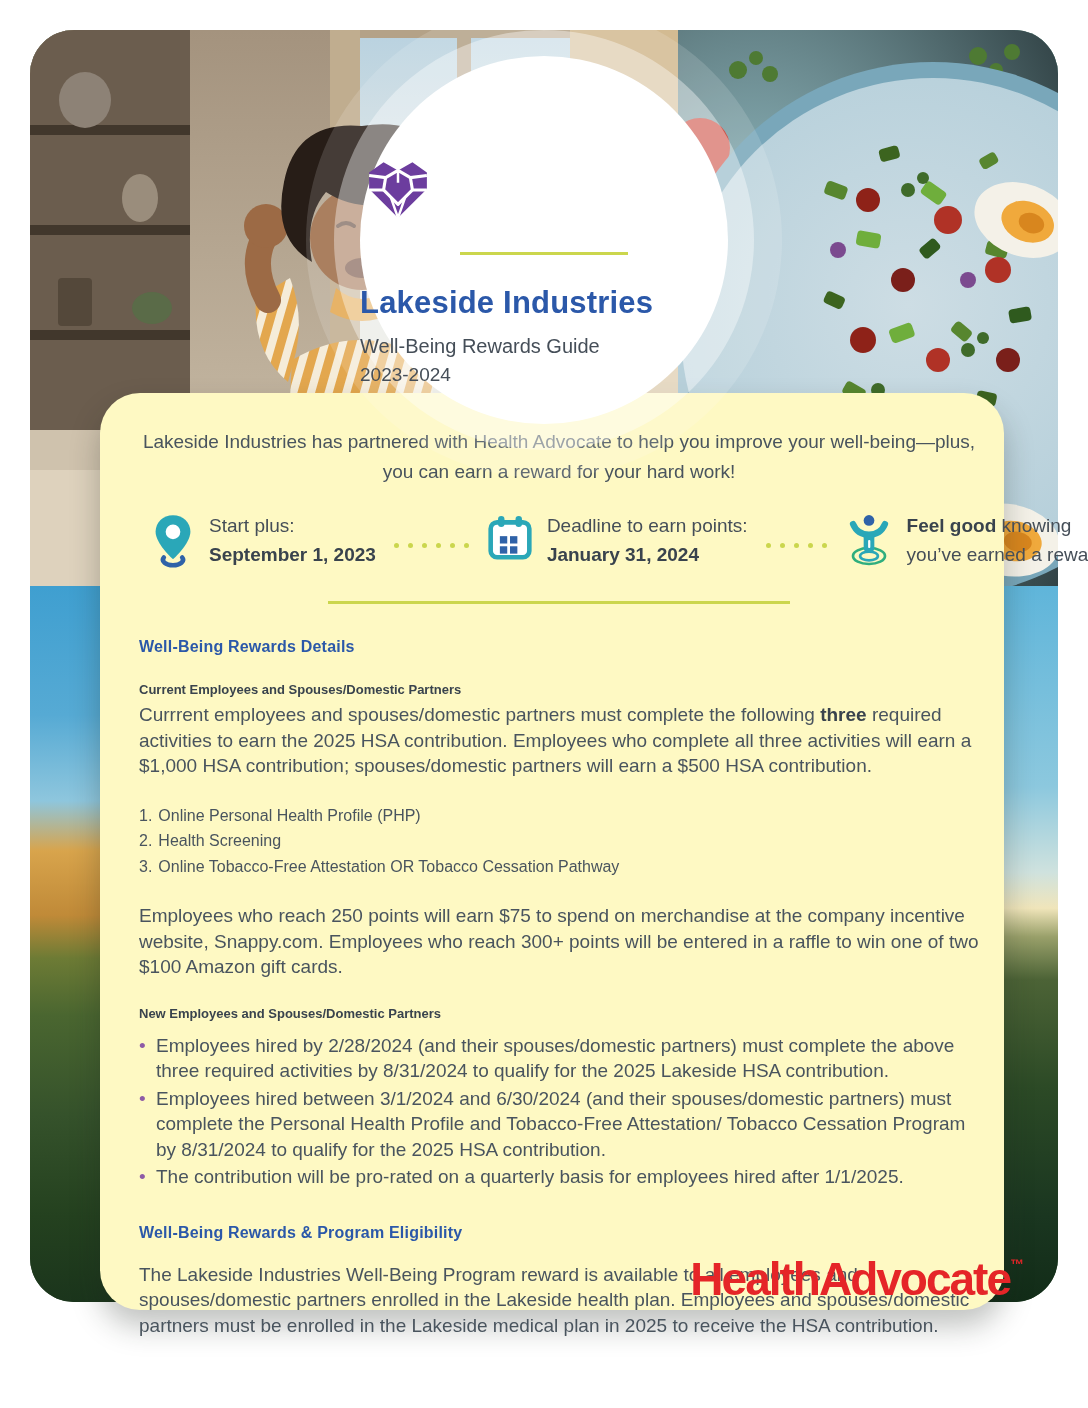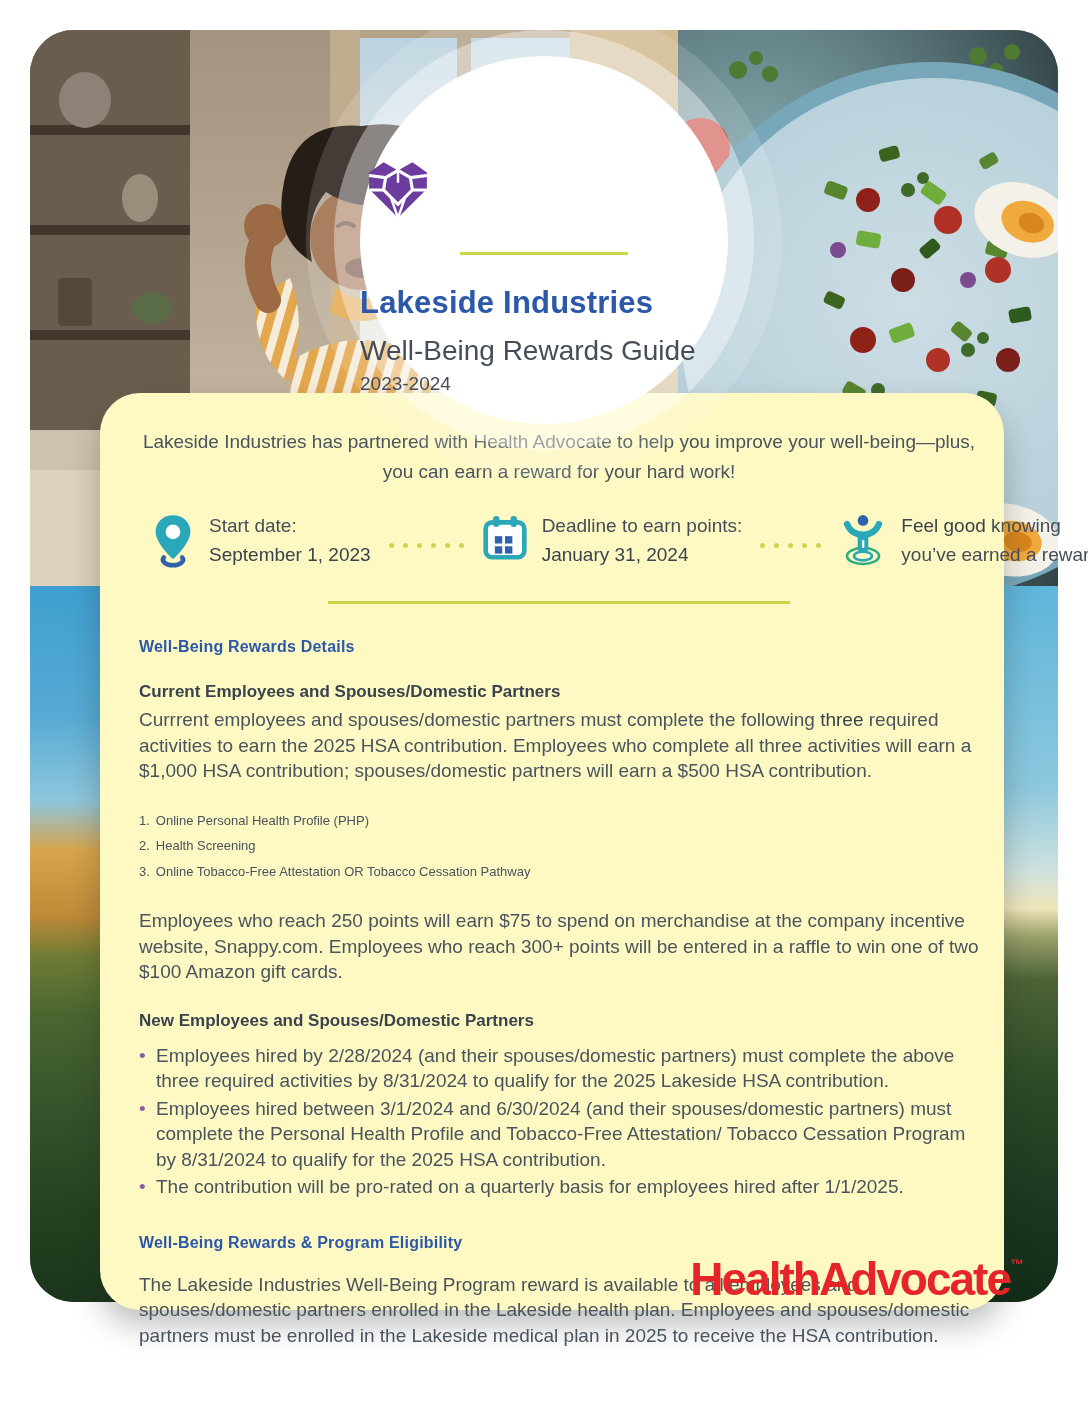--- a/index.html
+++ b/index.html
@@ -40,40 +40,40 @@
     position:absolute; left:360px; top:56px; width:368px; height:368px;
     background:#ffffff; border-radius:50%;
     box-shadow:0 0 0 26px rgba(255,255,255,.38), 0 0 0 54px rgba(255,255,255,.14);
     text-align:left;
   }
   .badge-heart { margin-top:102px; }
   .badge-rule { width:168px; height:3px; background:#cbd64d; margin:24px auto 0; }
   .badge-title {
     margin-top:30px; font-size:31px; font-weight:bold; letter-spacing:.2px; color:#2b58a9;
   }
-  .badge-sub { margin-top:14px; font-size:28px; color:#454e58; }
+  .badge-sub { margin-top:14px; font-size:20px; color:#454e58; }
   .badge-sub2 { margin-top:6px; font-size:19px; color:#454e58; }
   
   .intro { text-align:center; font-size:19px; line-height:30px; color:#49545e; }
   
   .info-row { display:flex; margin-top:24px; padding:0 12px; align-items:flex-start; }
   .info-item { display:flex; align-items:flex-start; }
   .info-icon { flex:0 0 auto; margin-right:14px; margin-top:2px; }
   .info-text { font-size:19px; line-height:29px; color:#454e58; white-space:nowrap; }
-  .info-value, .b { font-weight:normal; color:#39434d; }
+  .info-value, .b { font-weight:bold; color:#39434d; }
   .dots { display:flex; gap:9px; margin:32px 18px 0 18px; flex:0 0 auto; }
   .dot { width:5px; height:5px; border-radius:50%; background:#cbd64d; }
   .lime-rule { width:462px; height:3px; background:#cbd64d; margin:28px auto 0; }
   
   .h-section { margin-top:34px; font-size:16px; font-weight:bold; letter-spacing:.2px; color:#2b58a9; }
-  .h-sub { margin-top:26px; font-size:17px; font-weight:bold; color:#39434d; }
+  .h-sub { margin-top:26px; font-size:13px; font-weight:bold; color:#39434d; }
   .body-p { margin-top:5px; font-size:19px; line-height:25.5px; color:#49545e; }
   .gap-p { margin-top:24px; }
   ol.activities { margin-top:24px; list-style:none; }
-  ol.activities li { font-size:13px; line-height:25.5px; color:#49545e; }
+  ol.activities li { font-size:16px; line-height:25.5px; color:#49545e; }
   ol.activities .num { margin-right:6px; }
   ul.bullets { margin-top:12px; list-style:none; }
   ul.bullets li {
     position:relative; padding-left:17px; font-size:19px; line-height:25.5px;
     color:#49545e; margin-top:2px;
   }
   ul.bullets li::before {
     content:"•"; position:absolute; left:0; top:0; color:#8e5ba6; font-size:19px;
   }
   
@@ -248,21 +248,21 @@
   <div class="info-row">
     <div class="info-item">
       <span class="info-icon">
         <svg width="44" height="56" viewBox="0 0 48 60">
           <path d="M14 48 a11 6 0 1 0 20 0" stroke="#2f62a8" stroke-width="5" fill="none" stroke-linecap="round"></path>
           <path d="M24 2 C13 2 5 10 5 20 c0 13 19 30 19 30 s19-17 19-30 C43 10 35 2 24 2Z" fill="#2aa7b8"></path>
           <circle cx="24" cy="20" r="8" fill="#ffffff"></circle>
         </svg>
       </span>
       <div class="info-text">
-        <div>Start date:</div>
+        <div>Start plus:</div>
         <div class="info-value">September 1, 2023</div>
       </div>
     </div>
 
     <div class="dots">
       <span class="dot"></span>
         <span class="dot"></span>
         <span class="dot"></span>
       <span class="dot"></span>
         <span class="dot"></span>

